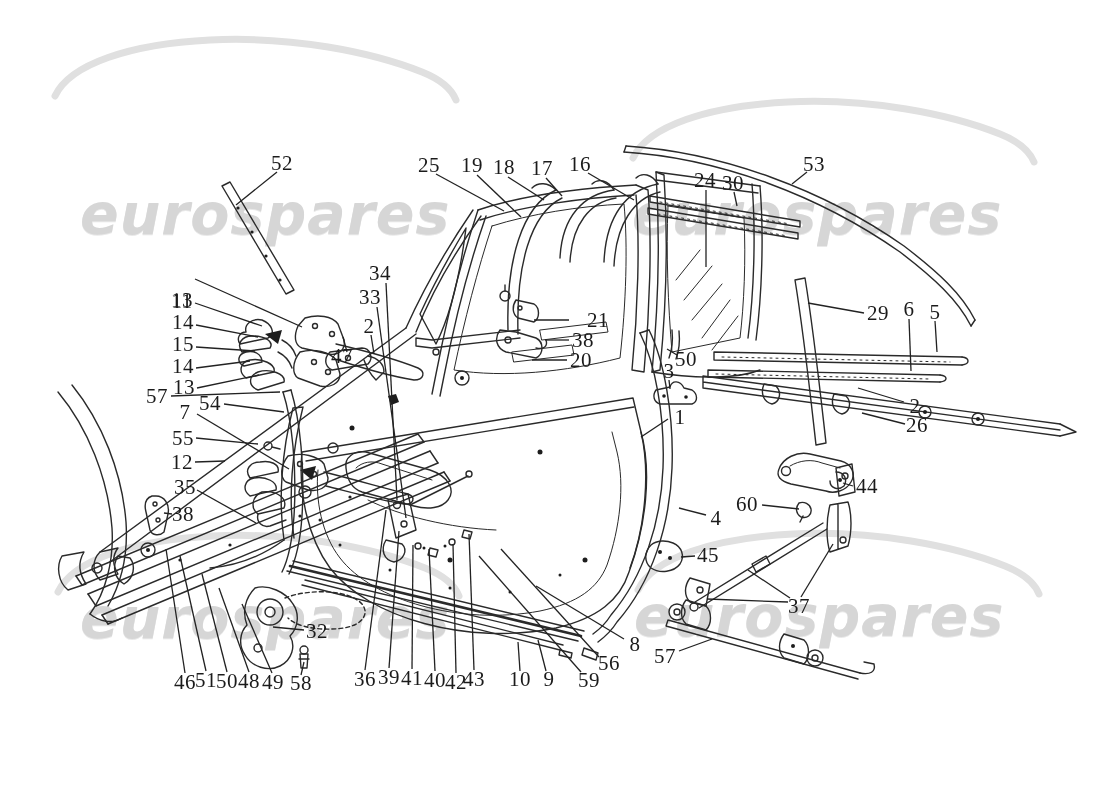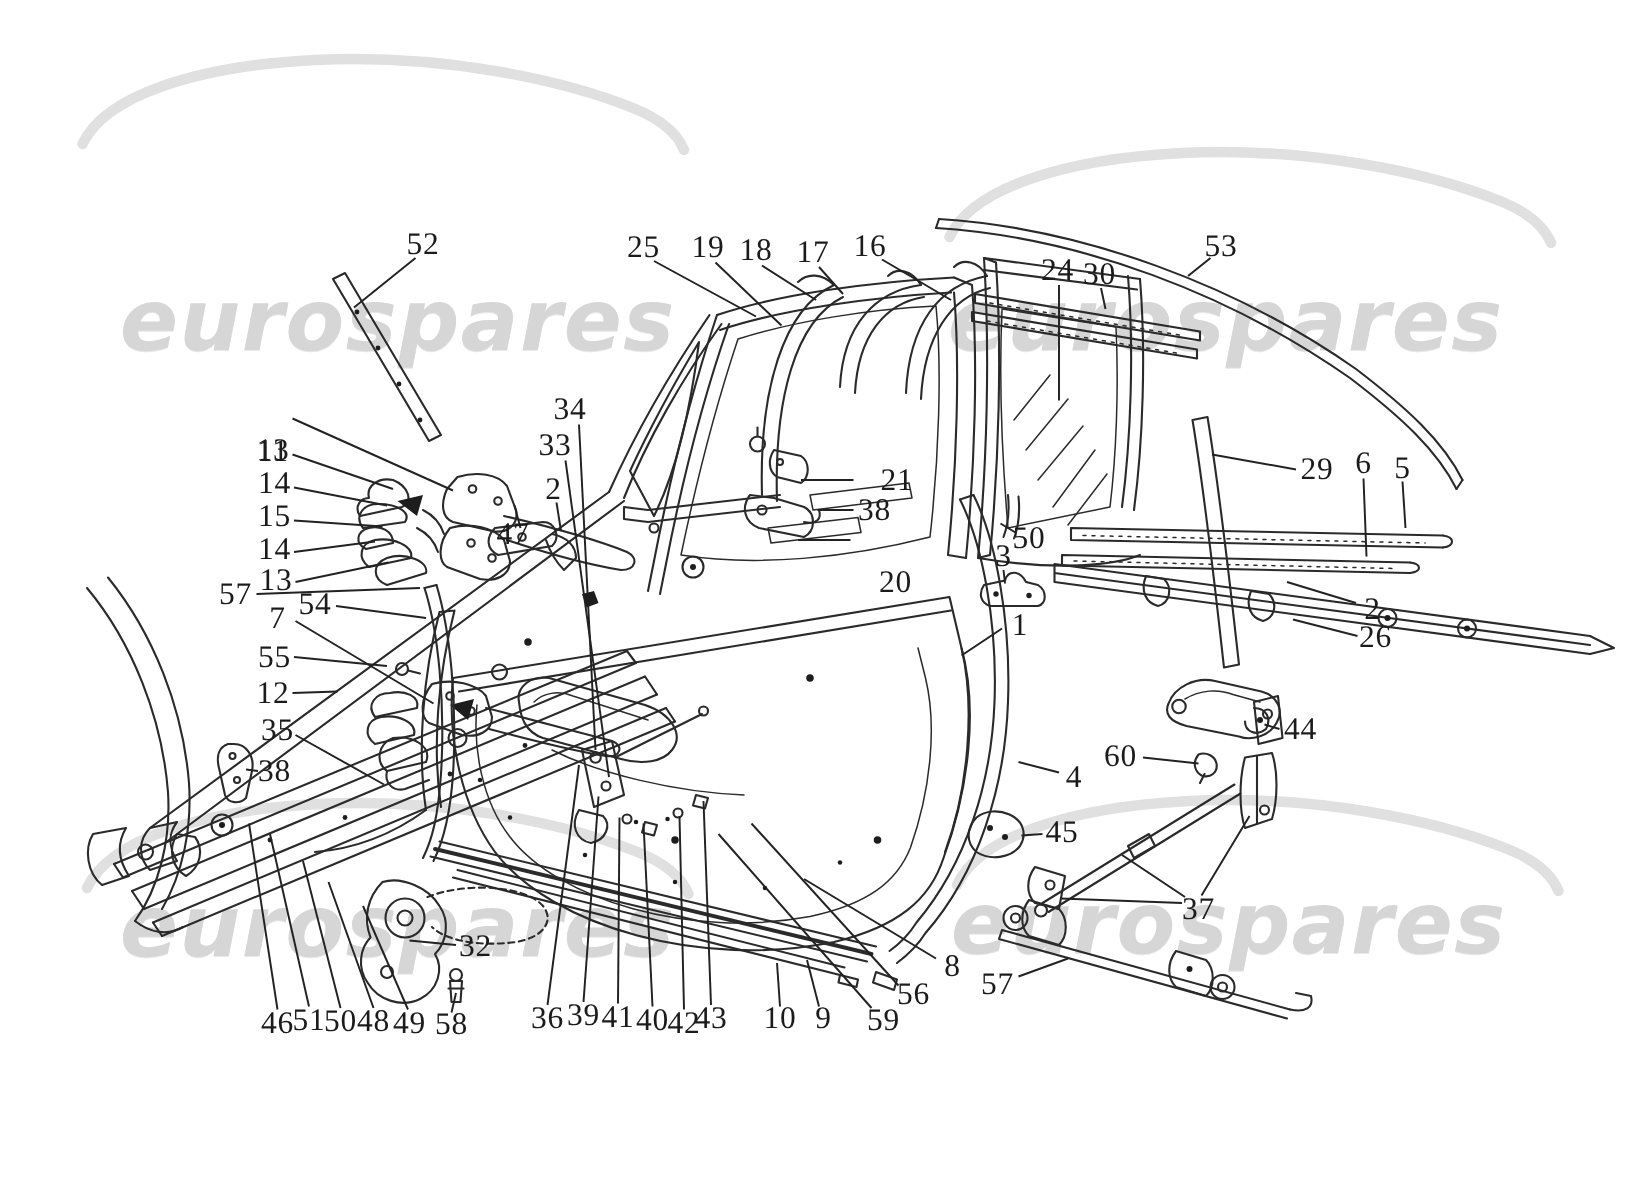--- a/index.html
+++ b/index.html
@@ -484,21 +484,21 @@
       </div>
 
       <div class="callout" style="left: 583px; top: 320px; margin-left: 15px;">
         <span>21</span>
       </div>
 
       <div class="callout" style="left: 583px; top: 340px;">
         <span>38</span>
       </div>
 
-      <div class="callout" style="left: 597px; top: 360px; margin-top: 28px;">
+      <div class="callout" style="left: 581px; top: 360px;">
         <span>20</span>
       </div>
 
       <div class="callout" style="left: 878px; top: 313px;">
         <span>29</span>
       </div>
 
       <div class="callout" style="left: 909px; top: 309px;">
         <span>6</span>
       </div>

